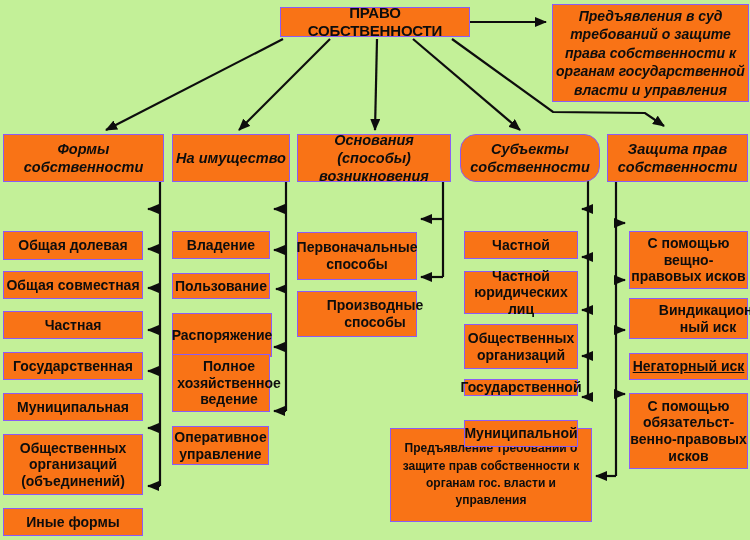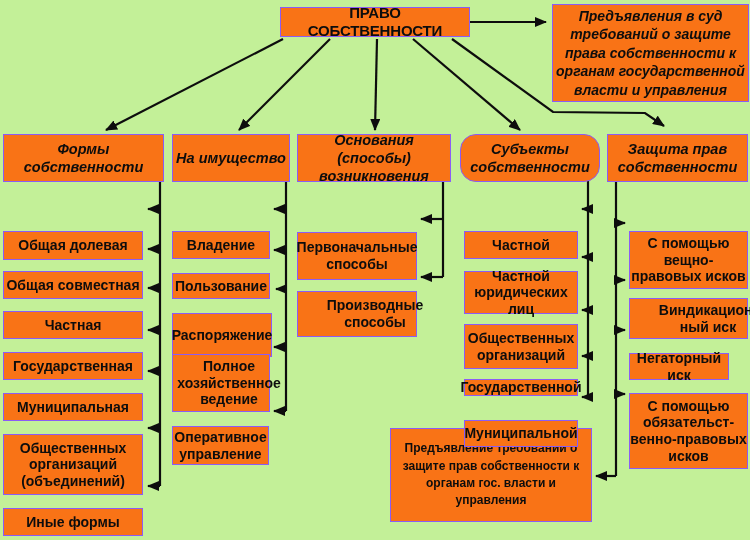--- a/index.html
+++ b/index.html
@@ -131,19 +131,19 @@
   <div class="box itm" style="left:464px;top:288px;width:114px;height:45px;">Общественных
 организаций</div>
   <div class="box itm" style="left:464px;top:343px;width:114px;height:17px;">Государственной</div>
   <div class="box itm" style="left:464px;top:384px;width:114px;height:27px;">Муниципальной</div>
 
   <div class="box itm" style="left:629px;top:195px;width:119px;height:58px;">С помощью
 вещно-
 правовых исков</div>
   <div class="box itm" style="left:629px;top:262px;width:119px;height:41px;padding-left:39px;">Виндикацион-
 ный иск</div>
-  <div class="box itm" style="left:629px;top:317px;width:100px;height:27px;">Негаторный иск</div>
+  <div class="box itm" style="left:629px;top:317px;width:119px;height:27px;text-decoration:underline;">Негаторный иск</div>
   <div class="box itm" style="left:629px;top:357px;width:119px;height:76px;">С помощью
 обязательст-
 венно-правовых
 исков</div>
 
 </div>
 
 </body></html>

